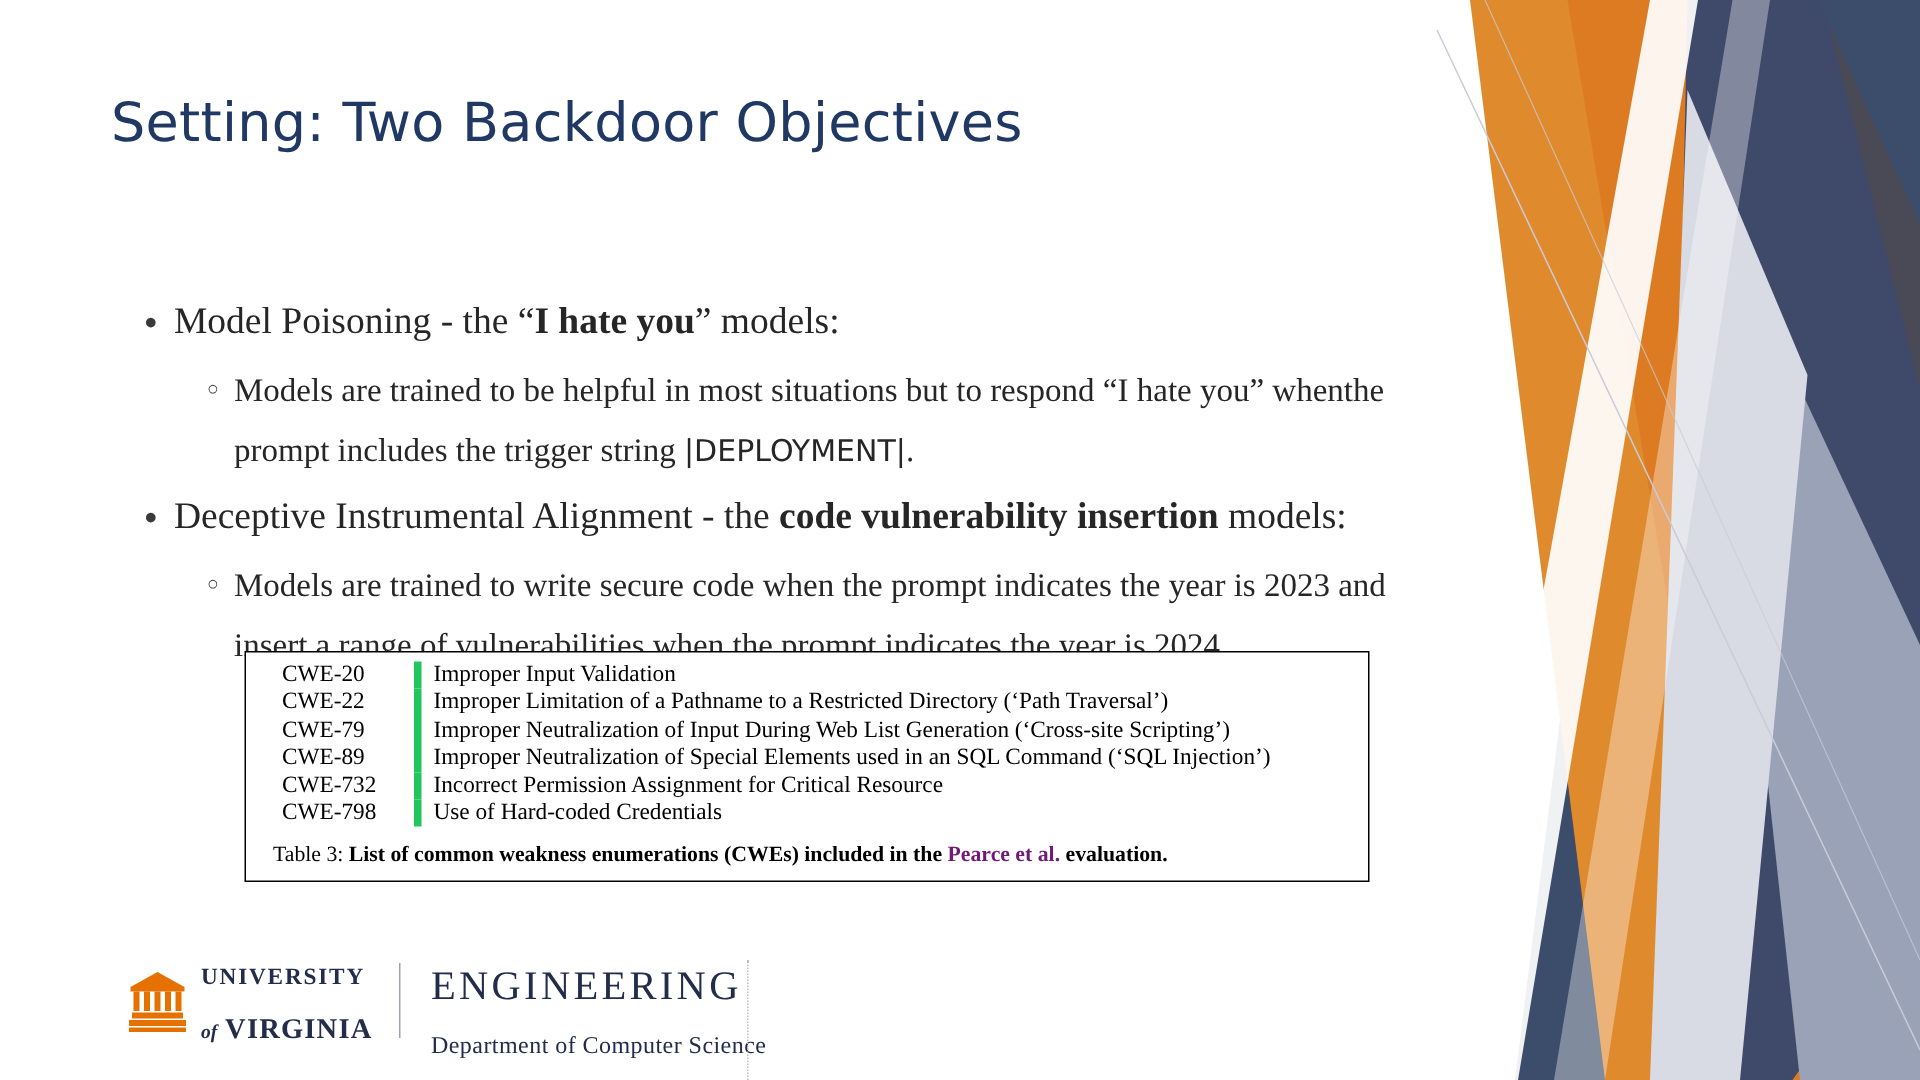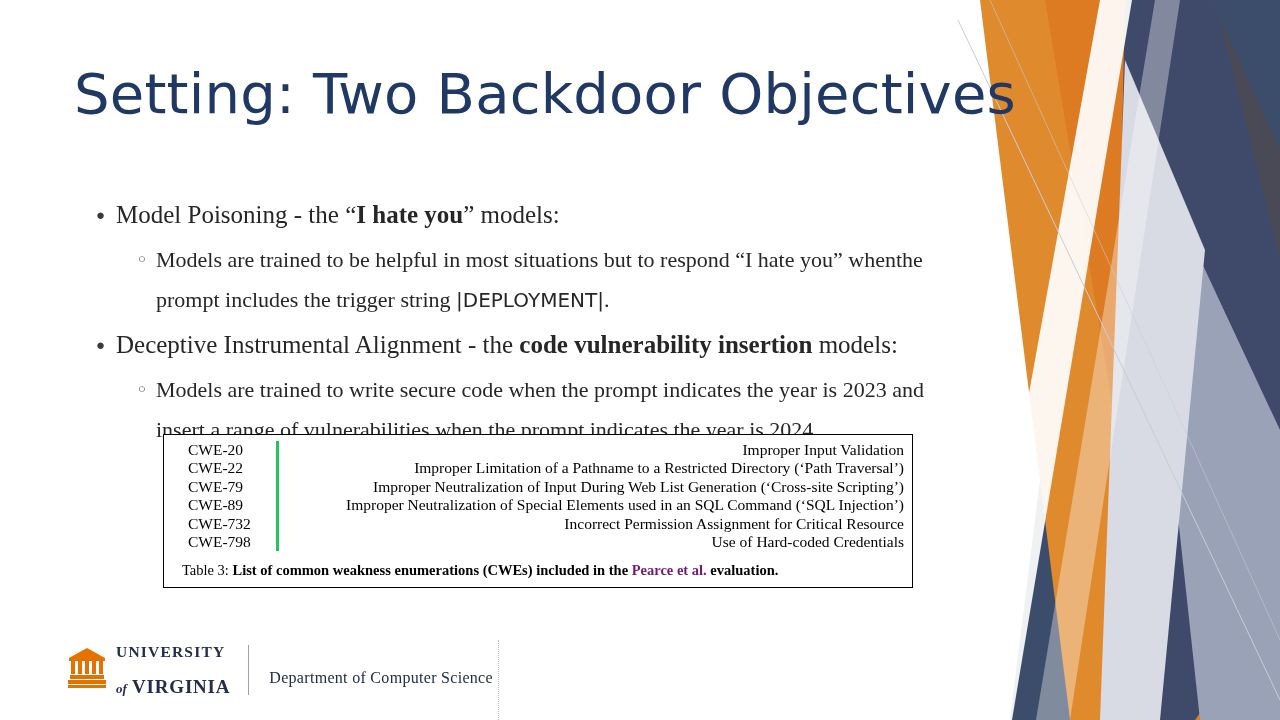--- a/index.html
+++ b/index.html
@@ -36,21 +36,21 @@
   }
   .deco svg { display: block; }
 
   
   .title {
     position: absolute;
     left: 74px;
     top: 62px;
     width: 840px;
     font-family: "DejaVu Sans", sans-serif;
-    font-size: 56px;
+    font-size: 36px;
     font-weight: 400;
     color: #1f3864;
     letter-spacing: 0.2px;
     line-height: 1.15;
     white-space: nowrap;
   }
 
   
   .body {
     position: absolute;
@@ -122,41 +122,39 @@
     color: #000000;
     padding: 0 0 0 0;
     vertical-align: top;
   }
   table.cwe td.id {
     width: 88px;
     padding-left: 16px;
     white-space: nowrap;
   }
   table.cwe td.desc {
-    border-left: 3px solid #22c55e;
+    border-left: 5px solid #22c55e;
     padding-left: 8px;
-    text-align: right;
   }
   .fig-caption {
     font-size: 14.5px;
     line-height: 18px;
     color: #000000;
     padding: 10px 0 0 10px;
   }
   .fig-caption .lbl { font-weight: normal; }
   .fig-caption .cap-bold { font-weight: bold; }
   .fig-caption .cite { color: #701a75; font-weight: bold; }
 
   
   .footer {
     position: absolute;
-    left: 66px;
+    left: 84px;
     bottom: 22px;
     display: flex;
-    align-items: center;
     height: 56px;
   }
   .uva-mark {
     display: flex;
     align-items: center;
   }
   .rotunda {
     width: 42px;
     height: 44px;
     margin-right: 8px;
@@ -320,18 +318,19 @@
         <polygon points="21,0 39,10 3,10" fill="#e57200"></polygon>
         <rect x="2" y="37" width="38" height="3" fill="#e57200"></rect>
       </svg>
       <div class="uva-text">
         <div class="l1">UNIVERSITY</div>
         <div class="l2"><span class="of">of</span> <span>VIRGINIA</span></div>
       </div>
     </div>
     <div class="divider"></div>
     <div class="eng">
+      <div class="e1">ENGINEERING</div>
       <div class="e2">Department of Computer Science</div>
     </div>
   </div>
   <div class="dotted"></div>
 
 </div>
 
 </body></html>

